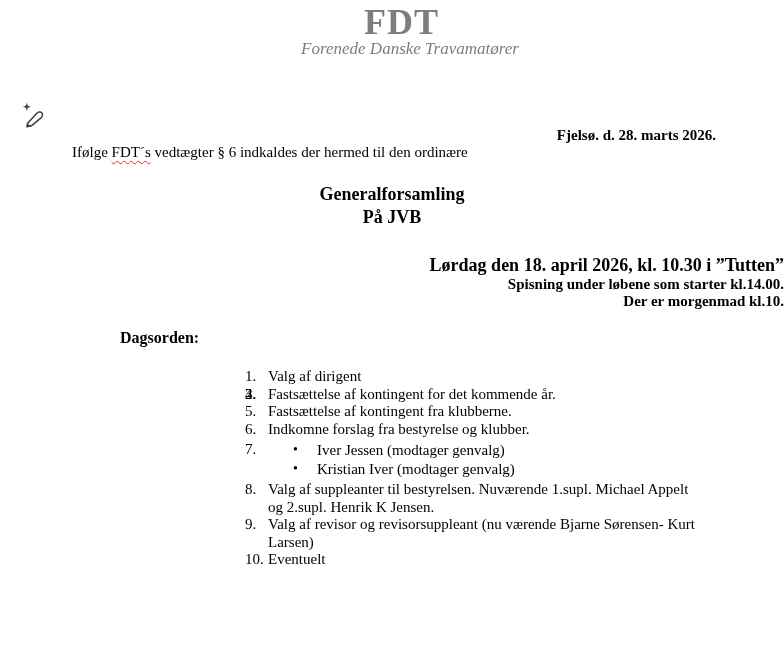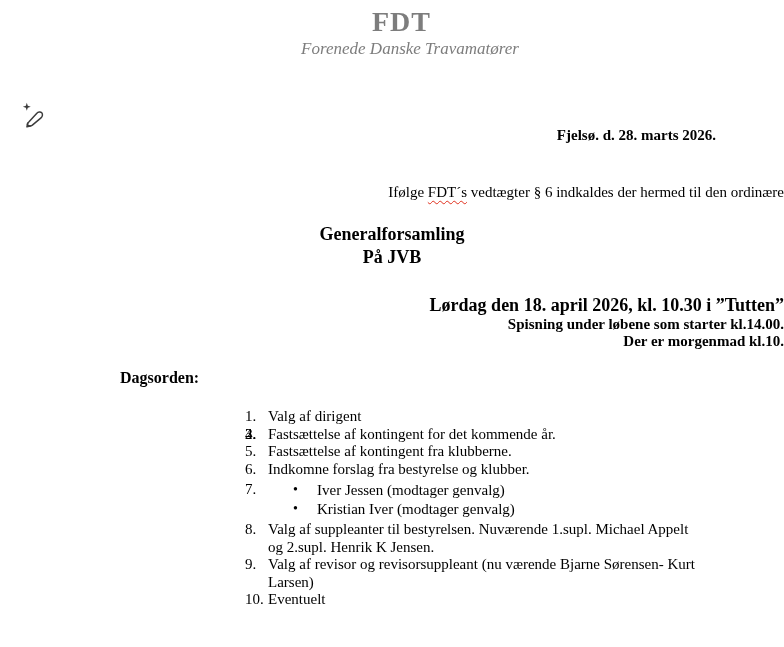--- a/index.html
+++ b/index.html
@@ -10,21 +10,21 @@
     color: #000000;
     position: relative;
     overflow: hidden;
   }
   .page { position: relative; width: 784px; height: 647px; background: #fff; }
 
   
   .logo-title {
     margin-top: 4px;
     text-align: center;
-    font-size: 28px;
+    font-size: 36px;
     line-height: 36px;
     font-weight: bold;
     color: #7d7d7d;
     letter-spacing: 1px;
     padding-left: 19px;
   }
   .logo-subtitle {
     text-align: center;
     font-size: 17px;
     line-height: 18px;
@@ -46,25 +46,23 @@
     margin-top: 68px;
     padding-right: 68px;
     text-align: right;
     font-weight: bold;
     font-size: 15px;
     line-height: 18px;
   }
 
   
   .intro {
-    margin-top: 40px;
-    padding-left: 32px;
+    padding-left: 72px;
     font-size: 15px;
     line-height: 17.5px;
-    text-align: right;
   }
   .misspelled {
     text-decoration: underline;
     text-decoration-style: wavy;
     text-decoration-color: #e0301e;
     text-decoration-thickness: 1px;
     text-underline-offset: 3px;
   }
 
   

